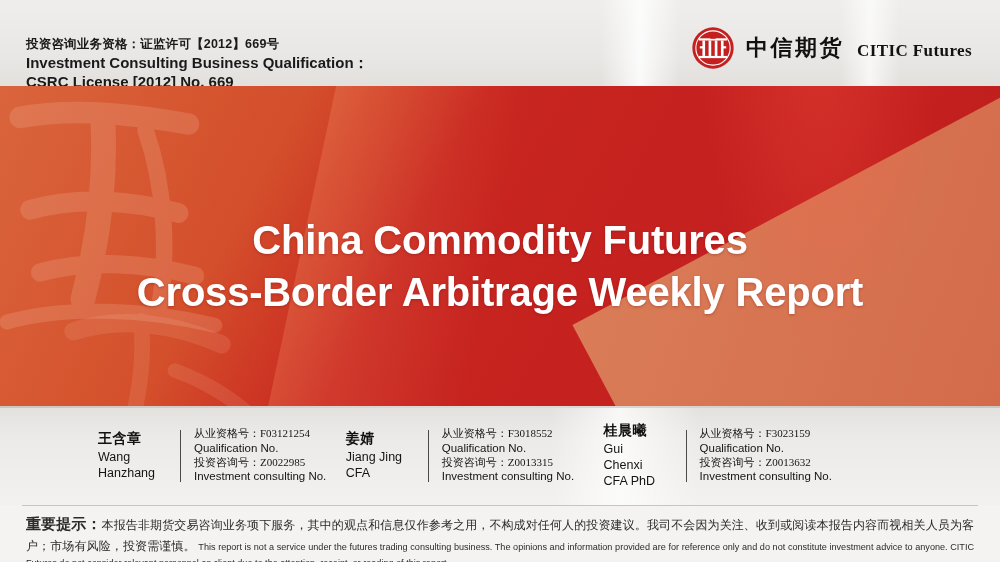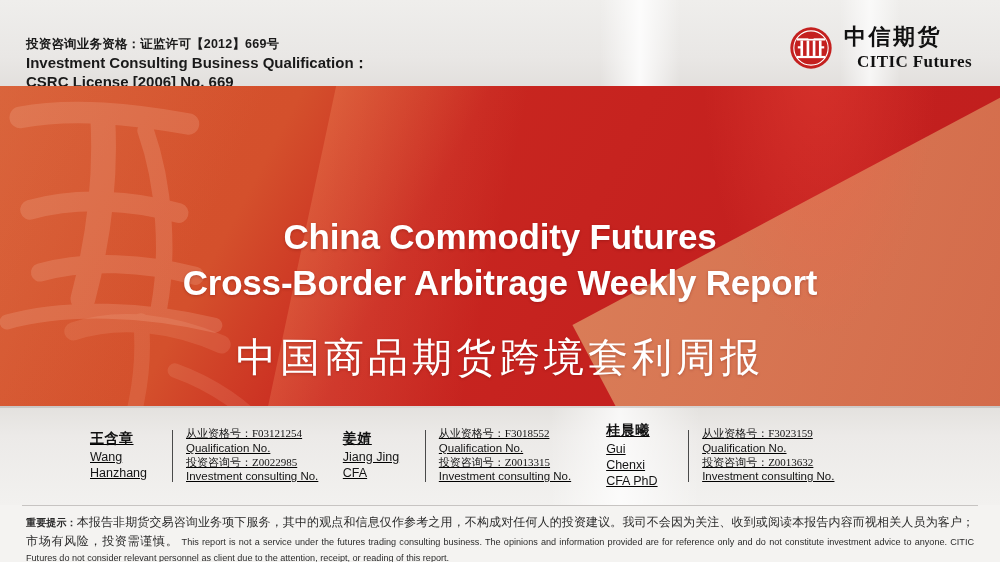--- a/index.html
+++ b/index.html
@@ -64,21 +64,21 @@
 
   
   .logo-wrap {
     position: absolute;
     right: 28px; top: 26px;
     display: flex;
     align-items: center;
     gap: 11px;
   }
   .logo-mark { width: 44px; height: 44px; display: block; }
-  .logo-text { display: flex; flex-direction: column; line-height: 1; }
+  .logo-text { display: flex; flex-direction: row; line-height: 1; align-items: center; }
   .logo-cn {
     font-size: 22px;
     font-weight: 700;
     color: #111;
     letter-spacing: 2.5px;
   }
   .logo-en {
     font-size: 17px;
     font-weight: 700;
     color: #111;
@@ -149,21 +149,21 @@
     opacity: 0.13;
     filter: blur(0.5px);
   }
 
   
   .title-en {
     position: absolute;
     left: 0; right: 0; top: 128px;
     text-align: center;
     color: #ffffff;
-    font-size: 35px;
+    font-size: 40px;
     font-weight: 700;
     line-height: 1.30;
     letter-spacing: -0.2px;
     text-shadow: 0 1px 3px rgba(90,10,10,0.30);
     font-family: "Liberation Sans", sans-serif;
   }
   .title-en .l2 { display: block; }
 
   .title-cn {
     position: absolute;
@@ -194,22 +194,21 @@
     content: "";
     position: absolute; left: 0; top: 0; width: 100%; height: 2px;
     background: linear-gradient(90deg, #c9c6c4, #dedbd9, #c9c6c4);
   }
 
   .authors-row {
     position: absolute;
     left: 0; top: 0;
     width: 898px; height: 99px;
     display: flex;
-    padding: 0 32px;
-    text-decoration: underline;
+    padding: 0 40px;
   }
   .author {
     display: flex;
     align-items: center;
     height: 99px;
   }
   .author-a { width: 336px; padding-left: 58px; }
   .author-b { width: 316px; padding-left: 12px; }
   .author-c { width: 300px; padding-left: 0px; }
 
@@ -266,38 +265,38 @@
   }
   .disclaimer-text {
     font-size: 9.1px;
     line-height: 1.58;
     color: #2b2b2b;
     text-align: justify;
   }
   .disclaimer-text b {
     font-weight: 700;
     font-family: "Liberation Serif", serif;
-    font-size: 10px;
+    font-size: 15px;
   }
   .disclaimer-cn {
     font-family: "Liberation Serif", serif;
     font-size: 12px;
   }
 </style>
 </head>
 <body>
 
 <div class="page">
 
   <div class="header-band">
 
     <div class="license-block">
       <div class="license-cn">投资咨询业务资格：证监许可【2012】669号</div>
       <div class="license-en">Investment Consulting Business Qualification：</div>
-      <div class="license-en">CSRC License [2006] No. 669</div>
+      <div class="license-en">CSRC License [2012] No. 669</div>
     </div>
 
     <div class="logo-wrap">
       <svg class="logo-mark" viewBox="0 0 100 100">
         <circle cx="50" cy="50" r="47" fill="#C4201F"></circle>
         <circle cx="50" cy="50" r="39" fill="none" stroke="#ffffff" stroke-width="2.5"></circle>
         <rect x="18" y="28" width="64" height="5" fill="#ffffff"></rect>
         <rect x="18" y="68" width="64" height="5" fill="#ffffff"></rect>
         <rect x="26" y="33" width="6" height="35" fill="#ffffff"></rect>
         <rect x="40" y="33" width="6" height="35" fill="#ffffff"></rect>
@@ -338,21 +337,20 @@
         <path d="M96 88 C124 98, 152 116, 170 140" stroke-width="11"></path>
         <path d="M110 140 C134 134, 160 136, 182 144" stroke-width="9"></path>
       </g>
     </svg>
 
     <div class="title-en">
       <span class="l1">China Commodity Futures</span>
       <span class="l2">Cross-Border Arbitrage Weekly Report</span>
     </div>
 
-    <div class="title-cn">中国商品期货跨境套利周报</div>
 
   </div>
 
   <div class="authors-strip">
     <div class="authors-row">
 
       <div class="author author-a">
         <div class="author-name">
           <div class="author-name-cn">王含章</div>
           <div class="author-name-en">Wang</div>

